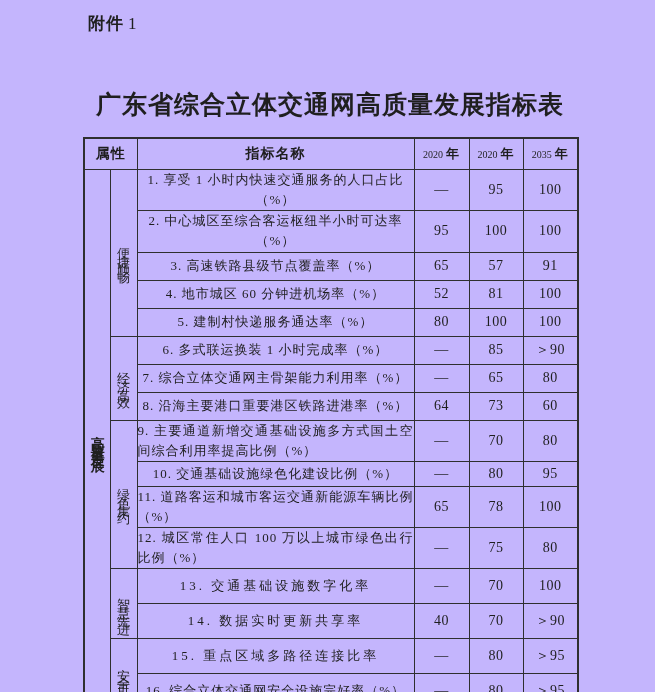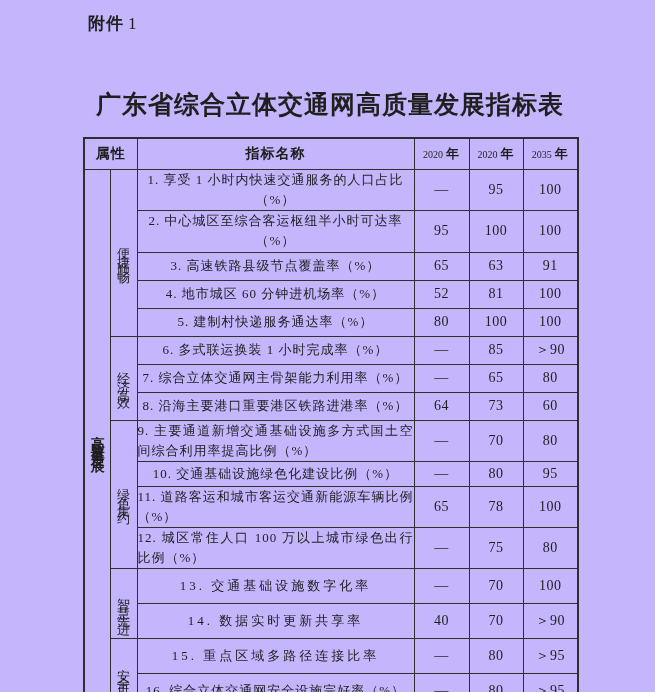--- a/index.html
+++ b/index.html
@@ -157,21 +157,21 @@
       </tr>
       <tr class="h28">
         <td class="ind">2. 中心城区至综合客运枢纽半小时可达率（%）</td>
         <td class="val">95</td>
         <td class="val">100</td>
         <td class="val">100</td>
       </tr>
       <tr class="h28">
         <td class="ind">3. 高速铁路县级节点覆盖率（%）</td>
         <td class="val">65</td>
-        <td class="val">63</td>
+        <td class="val">57</td>
         <td class="val">91</td>
       </tr>
       <tr class="h28">
         <td class="ind">4. 地市城区 60 分钟进机场率（%）</td>
         <td class="val">52</td>
         <td class="val">81</td>
         <td class="val">100</td>
       </tr>
       <tr class="h28">
         <td class="ind">5. 建制村快递服务通达率（%）</td>

